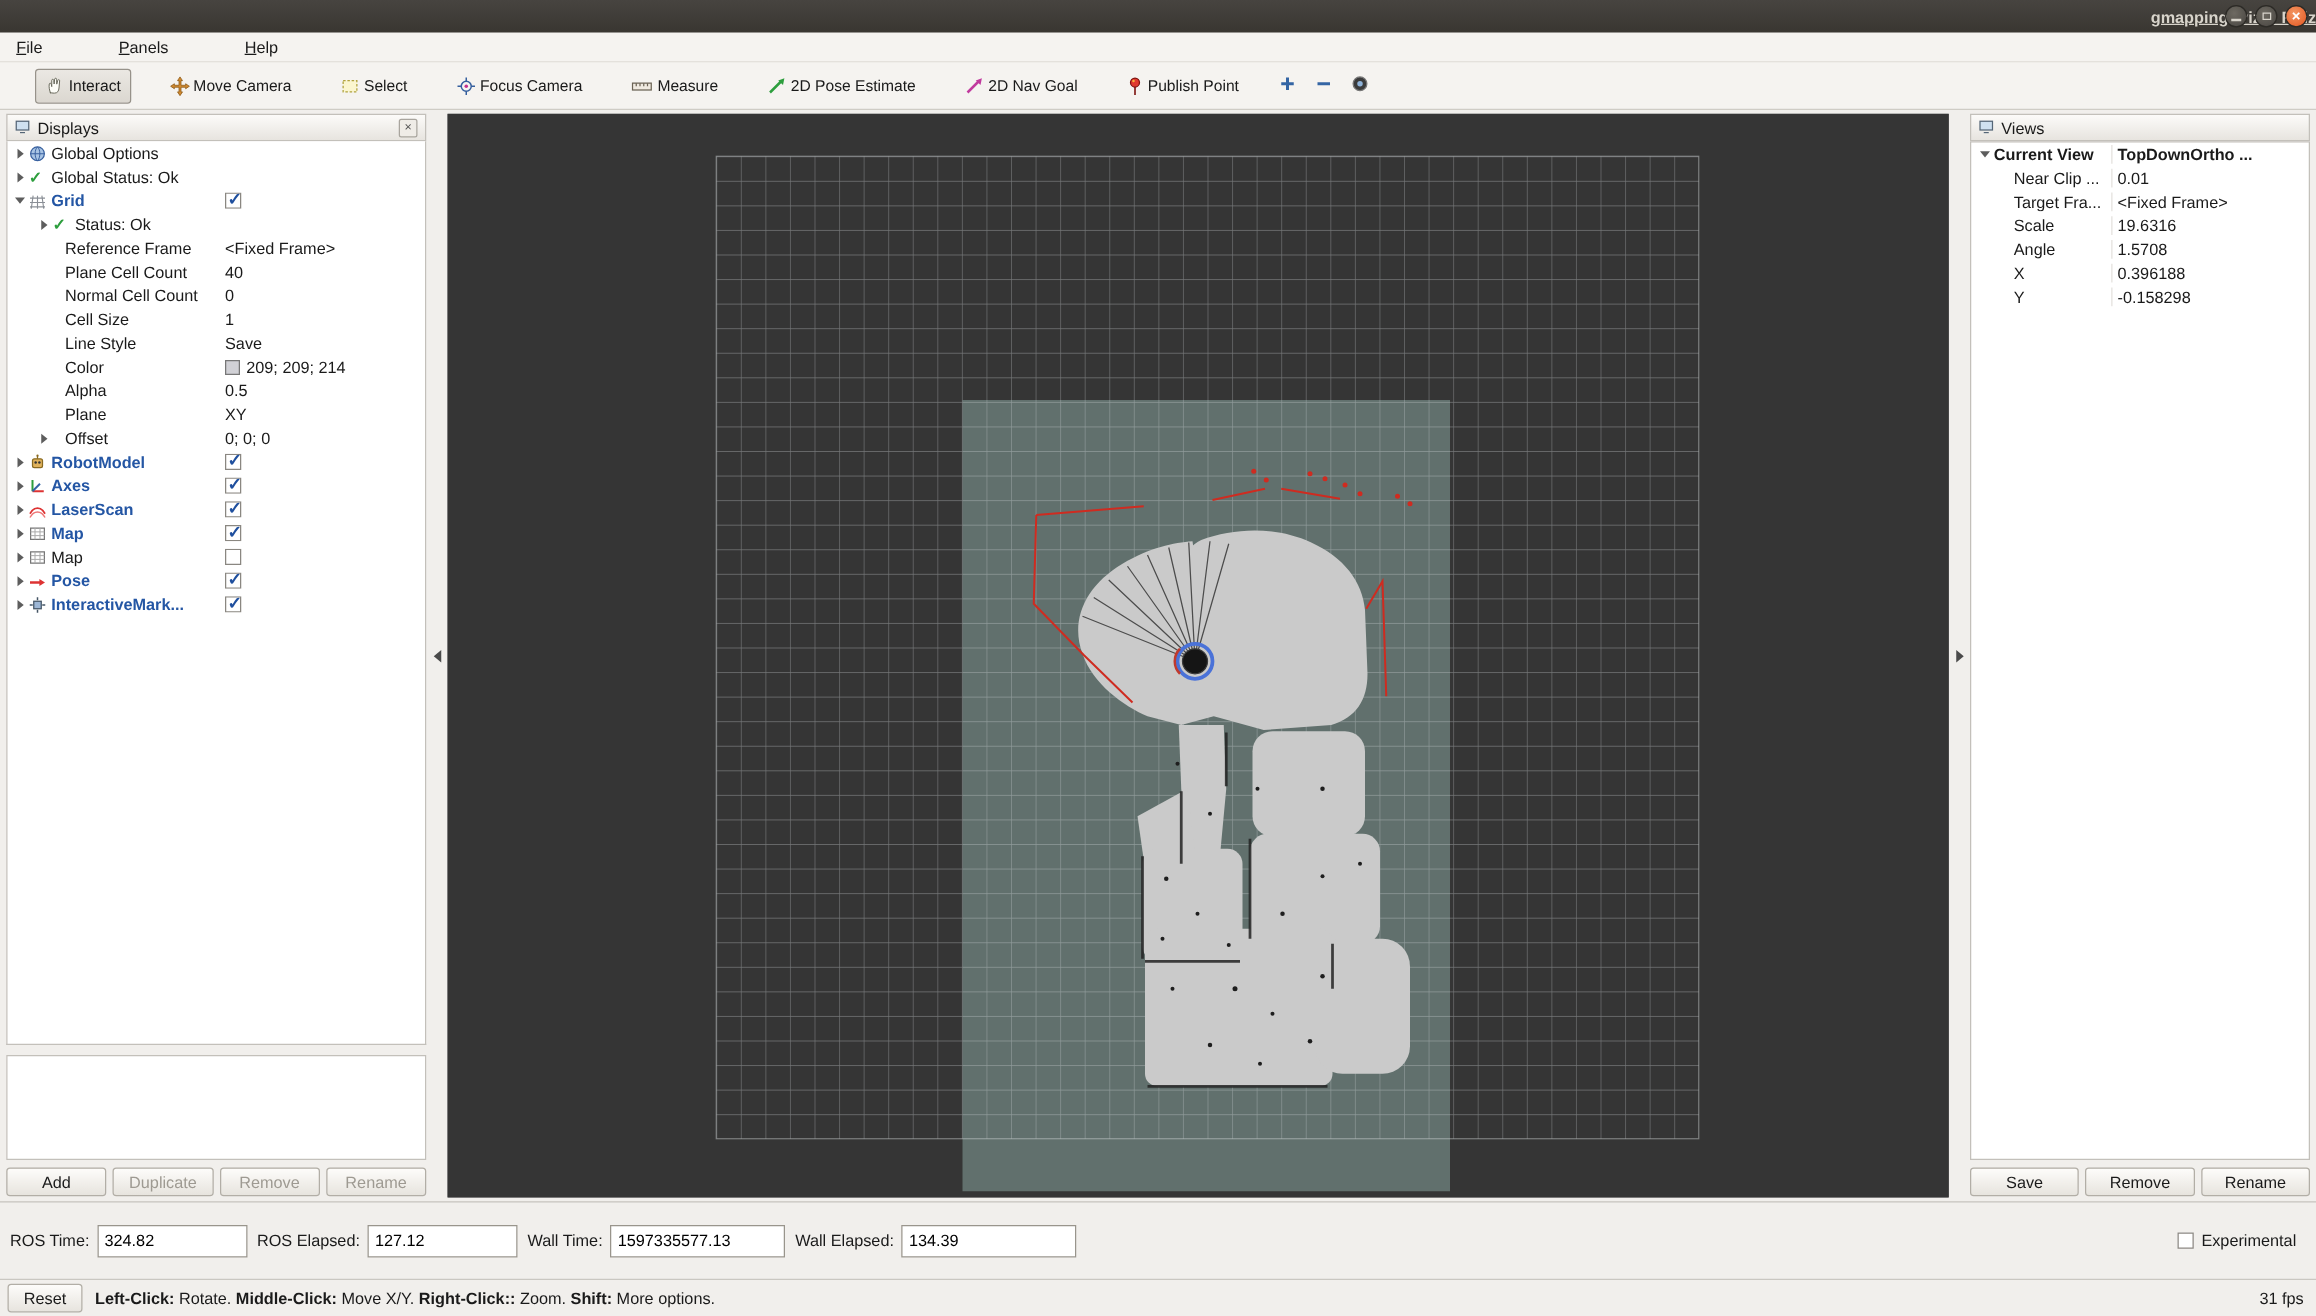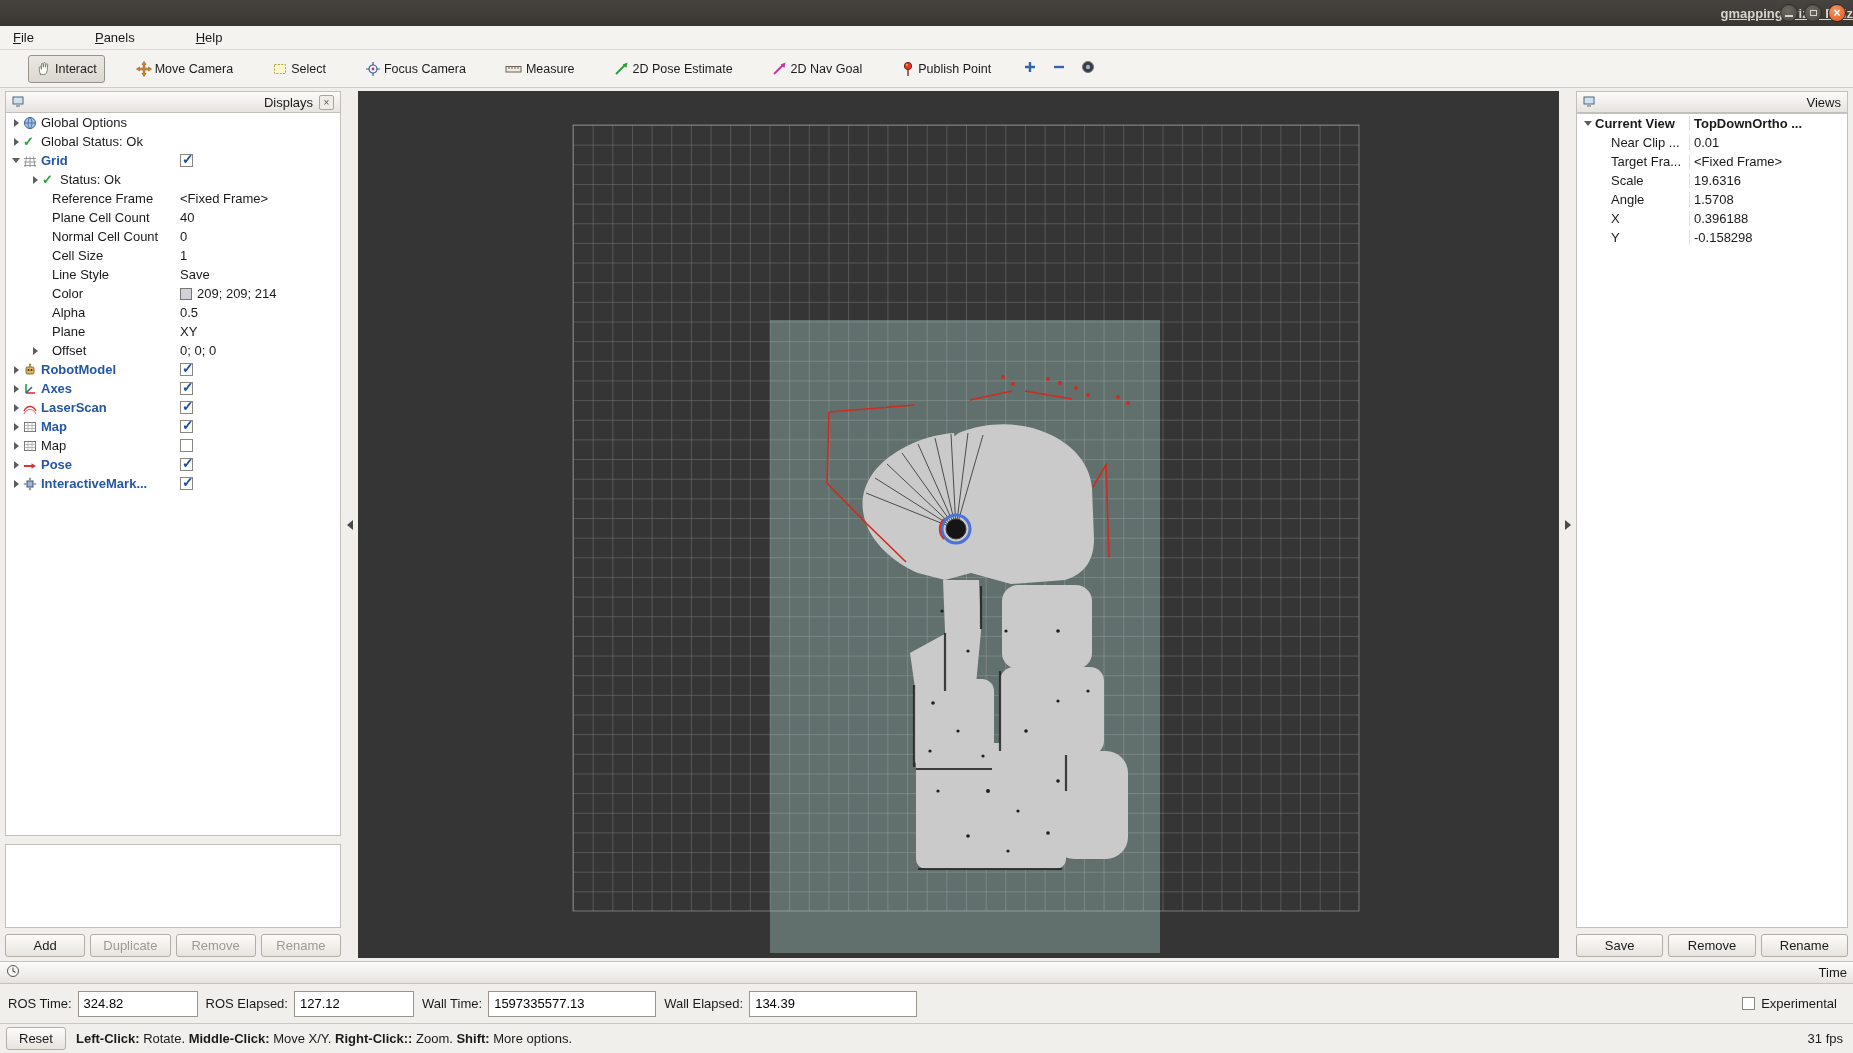--- a/index.html
+++ b/index.html
@@ -38,21 +38,21 @@
   .main { flex:1 1 auto; display:flex; min-height:0; padding:3px 5px; gap:0; }
   .gutter { width:17px; flex:0 0 17px; display:flex; align-items:center; justify-content:center; }
   .tri-l { width:0; height:0; border-top:5px solid transparent; border-bottom:5px solid transparent; border-right:6px solid #4a4a4a; }
   .tri-r { width:0; height:0; border-top:5px solid transparent; border-bottom:5px solid transparent; border-left:6px solid #4a4a4a; }
   
   .panel { display:flex; flex-direction:column; min-height:0; }
   .displays-panel { width:336px; flex:0 0 336px; }
   .views-panel { width:272px; flex:0 0 272px; }
   .panel-header { height:22px; flex:0 0 22px; background:linear-gradient(#fcfbf9,#e7e4df);
     border:1px solid #c3c0ba; display:flex; align-items:center; gap:6px; padding:0 6px; }
-  .ph-title { flex:1; font-size:13px;text-align:right; }
+  .ph-title { flex:1; font-size:13px; }
   .ph-close { width:15px; height:15px; border:1px solid #a9a59e; background:#efece7; border-radius:2px;
     font-size:10px; line-height:13px; text-align:center; color:#555; }
   .tree { background:#fff; border:1px solid #c3c0ba; border-top:none; overflow:hidden; }
   .displays-tree { flex:1 1 auto; }
   .desc-box { height:84px; flex:0 0 84px; background:#fff; border:1px solid #c3c0ba; margin-top:8px; }
   .panel-btnrow { flex:0 0 30px; display:flex; align-items:center; gap:5px; padding-top:5px; }
   .btn { flex:1; background:linear-gradient(#fdfcfa,#e7e4de); border:1px solid #b2aea6; border-radius:3px;
     padding:3px 8px; font-size:13px; text-align:center; font-family:"Liberation Sans",sans-serif; }
   .btn.disabled { color:#9e9a92; }
   
@@ -90,21 +90,21 @@
   .bold { font-weight:bold; }
   
   .time-panel { flex:0 0 62px; display:flex; flex-direction:column; border-top:1px solid #c6c3bd; background:#f1efec; }
   .time-header { height:22px; flex:0 0 22px; background:linear-gradient(#fcfbf9,#e7e4df);
     border-bottom:1px solid #c6c3bd; display:flex; align-items:center; gap:6px; padding:0 6px; }
   .time-content { flex:1; display:flex; align-items:center; gap:8px; padding:0 8px; }
   .tfield { display:flex; align-items:center; gap:6px; }
   .tfield label { font-size:13px; white-space:nowrap; }
   .tinput { height:23px; background:#fff; border:1px solid #99958c; padding:12px 5px; font-size:13px;
     font-family:"Liberation Sans",sans-serif; }
-  .w120 { width:120px; } .w140 { width:168px; }
+  .w120 { width:120px; } .w140 { width:140px; }
   .experimental { margin-left:auto; display:flex; align-items:center; gap:6px; padding-right:8px; }
   
   .statusbar { flex:0 0 30px; background:#f1efec; border-top:1px solid #cac7c1; display:flex;
     align-items:center; gap:10px; padding:0 6px; }
   .reset-btn { flex:0 0 auto; padding:3px 12px; }
   .help { font-size:13px; white-space:nowrap; overflow:hidden; }
   .hb { font-weight:bold; }
   .fps { margin-left:auto; font-size:13px; padding-right:4px; }
 </style>
 </head>
@@ -645,27 +645,20 @@
     </div>
     <div class="panel-btnrow">
       <div class="btn">Save</div>
       <div class="btn">Remove</div>
       <div class="btn">Rename</div>
     </div>
   </div>
 </div>
 
 <div class="time-panel">
-  <div class="time-header">
-    <span><svg width="14" height="14" viewBox="0 0 14 14">
-          <circle cx="7" cy="7" r="5.5" fill="#f7f7f3" stroke="#555"></circle>
-          <path d="M7 3.5V7l2.5 1.5" fill="none" stroke="#555" stroke-width="1.1"></path>
-        </svg></span>
-    <span class="ph-title">Time</span>
-  </div>
   <div class="time-content">
     <div class="tfield">
       <label>ROS Time:</label>
       <input class="tinput w120" value="324.82" style="">
     </div>
     <div class="tfield">
       <label>ROS Elapsed:</label>
       <input class="tinput w120" value="127.12" style="">
     </div>
     <div class="tfield">

